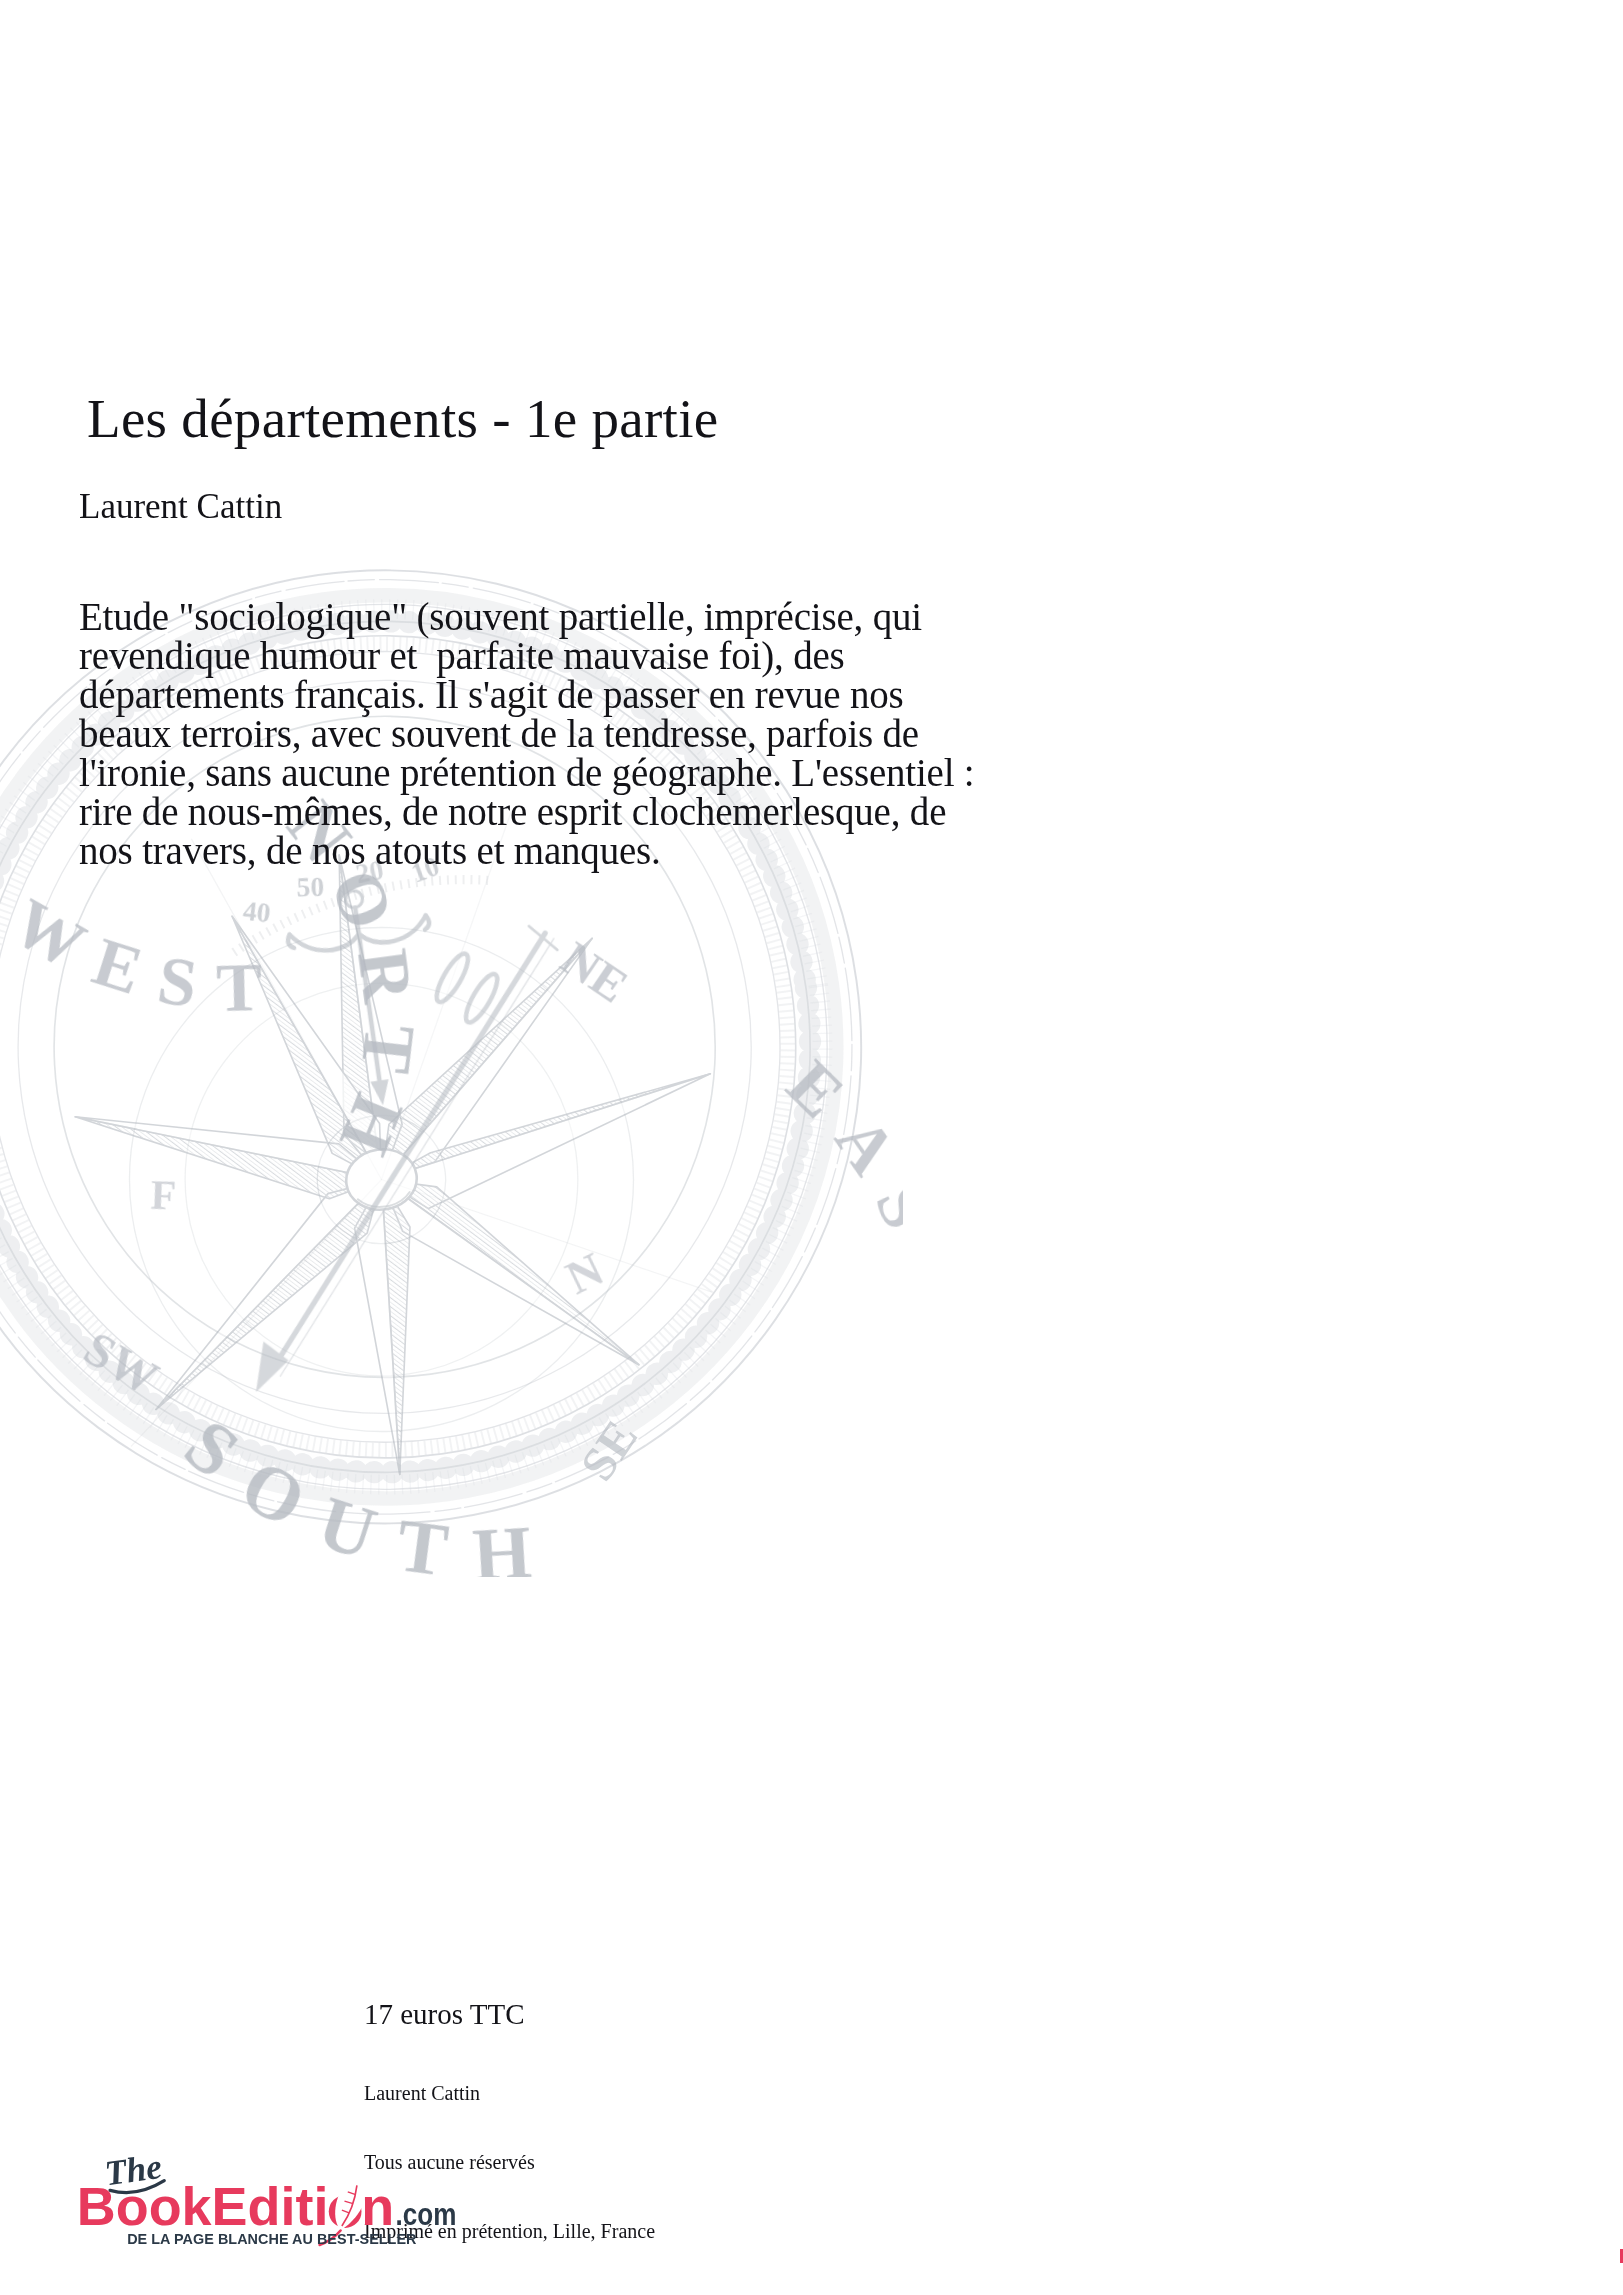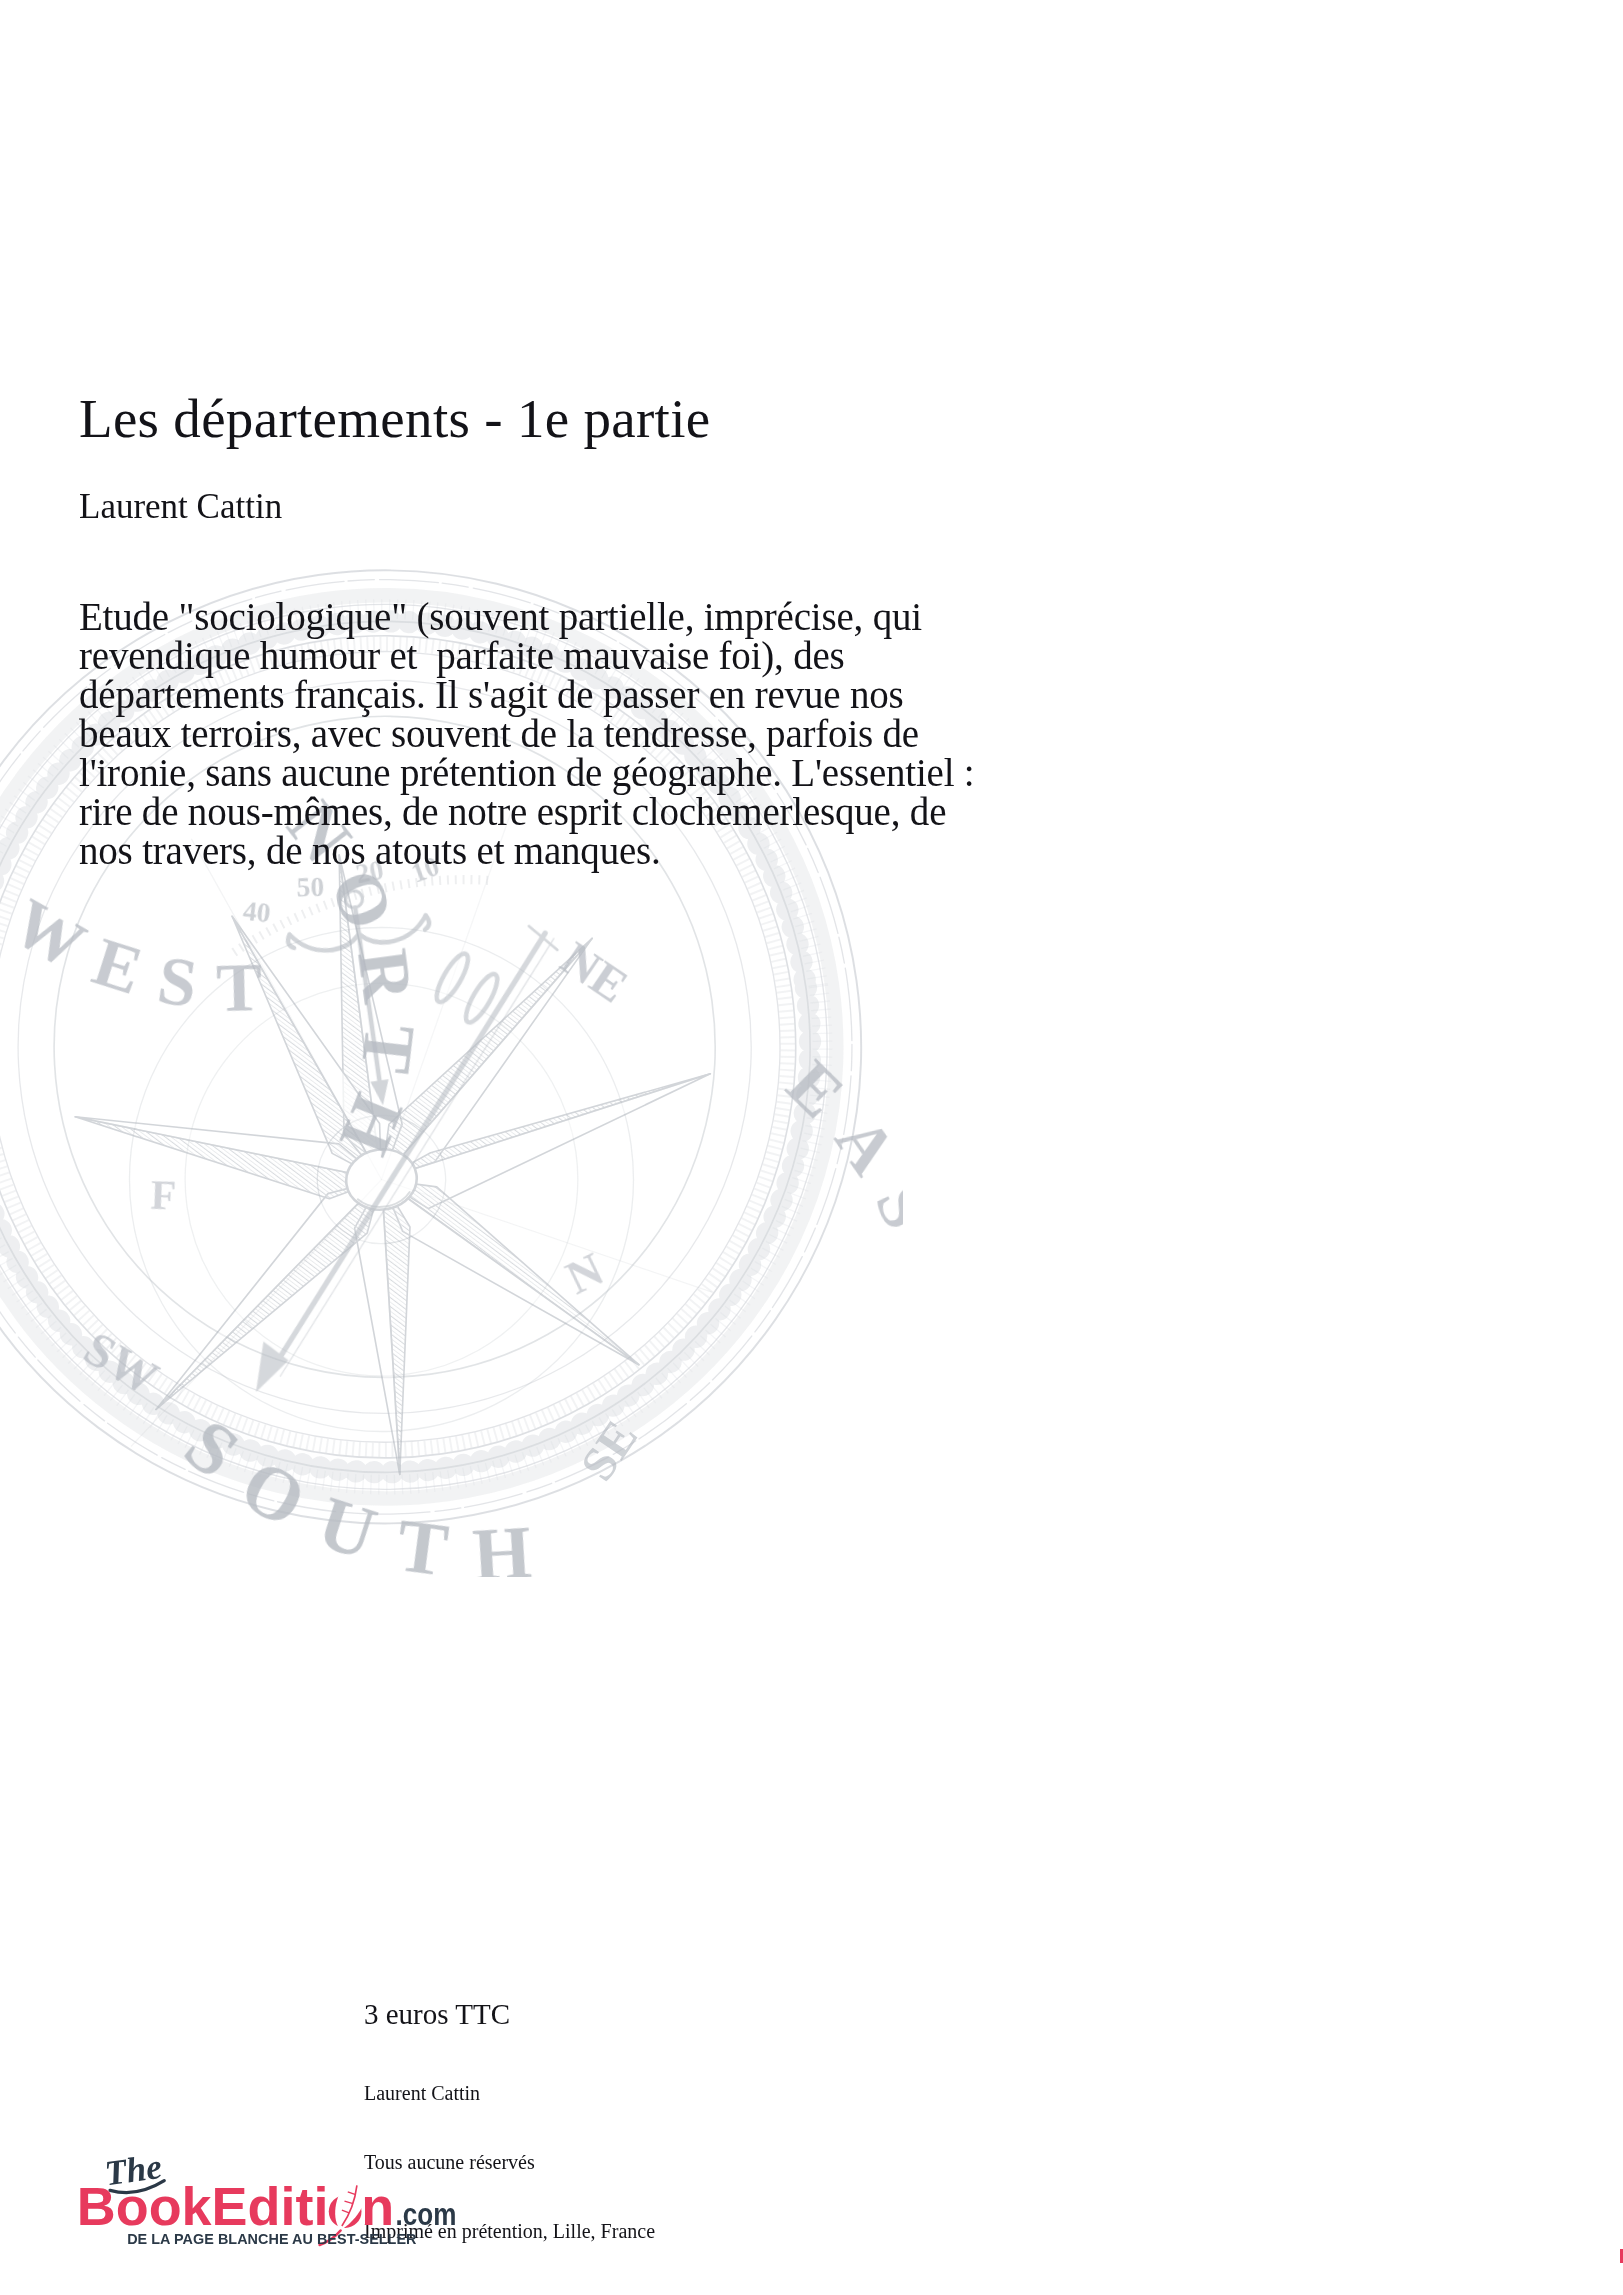--- a/index.html
+++ b/index.html
@@ -1,21 +1,21 @@
 <!DOCTYPE html>
 <html style="font-size:10.5px"><head>
 <meta charset="utf-8">
 <style>
   html,body{margin:0;padding:0;background:#888;}
   .page{
     position:relative;width:1623px;height:2295px;background:#ffffff;
     overflow:hidden;font-family:"Liberation Serif",serif;color:#131318;
   }
   .abs{position:absolute;}
-  .title{left:79px;top:391px;font-size:55px;line-height:1;letter-spacing:0.3px;white-space:nowrap;}
+  .title{left:87px;top:391px;font-size:55px;line-height:1;letter-spacing:0.3px;white-space:nowrap;}
   .author{left:79px;top:489px;font-size:35px;line-height:1;white-space:nowrap;}
   .desc{left:79px;top:597px;font-size:39px;line-height:39px;white-space:pre-wrap;width:1178px;letter-spacing:-0.2px;}
   .colophon{left:364px;top:2000px;}
   .colophon .price{font-size:29px;line-height:29px;margin:0 0 6.5px 0;}
   .colophon .small{font-size:20px;line-height:23px;white-space:pre-wrap;}
   .compass-svg{left:-118px;top:556px;width:1021px;height:1021px;pointer-events:none;opacity:.8;}
   .logo-svg{left:65px;top:2146px;width:432px;height:118px;}
   .edge-mark{right:0;top:2249px;width:3.3px;height:14.4px;}
   svg text{user-select:none;}
 </style>
@@ -149,21 +149,21 @@
   <div class="abs author">Laurent Cattin</div>
   <div class="abs desc">Etude "sociologique" (souvent partielle, imprécise, qui
 revendique humour et  parfaite mauvaise foi), des
 départements français. Il s'agit de passer en revue nos
 beaux terroirs, avec souvent de la tendresse, parfois de
 l'ironie, sans aucune prétention de géographe. L'essentiel :
 rire de nous-mêmes, de notre esprit clochemerlesque, de
 nos travers, de nos atouts et manques.</div>
 
   <div class="abs colophon">
-    <div class="price">3 euros TTC</div>
+    <div class="price">17 euros TTC</div>
     <div class="small">
       <div>Laurent Cattin</div>
       <div>Tous aucune réservés</div>
       <div>Imprimé en prétention, Lille, France</div>
     </div>
   </div>
 
   <svg class="abs logo-svg" viewBox="0 0 660 180" xmlns="http://www.w3.org/2000/svg">
     <g font-family="'Liberation Sans',sans-serif">
 

